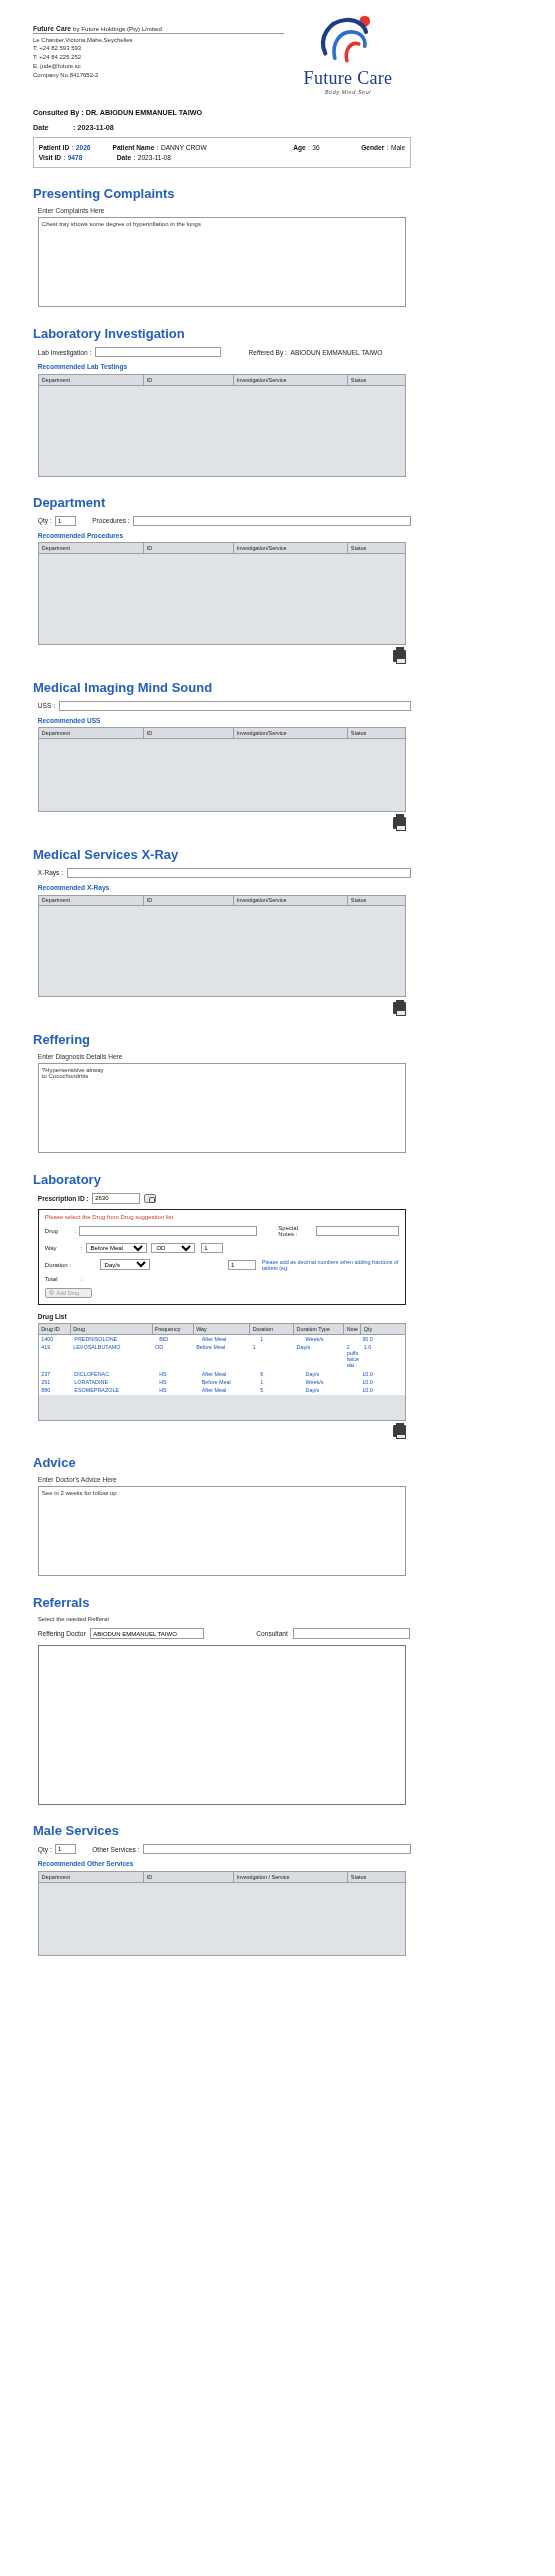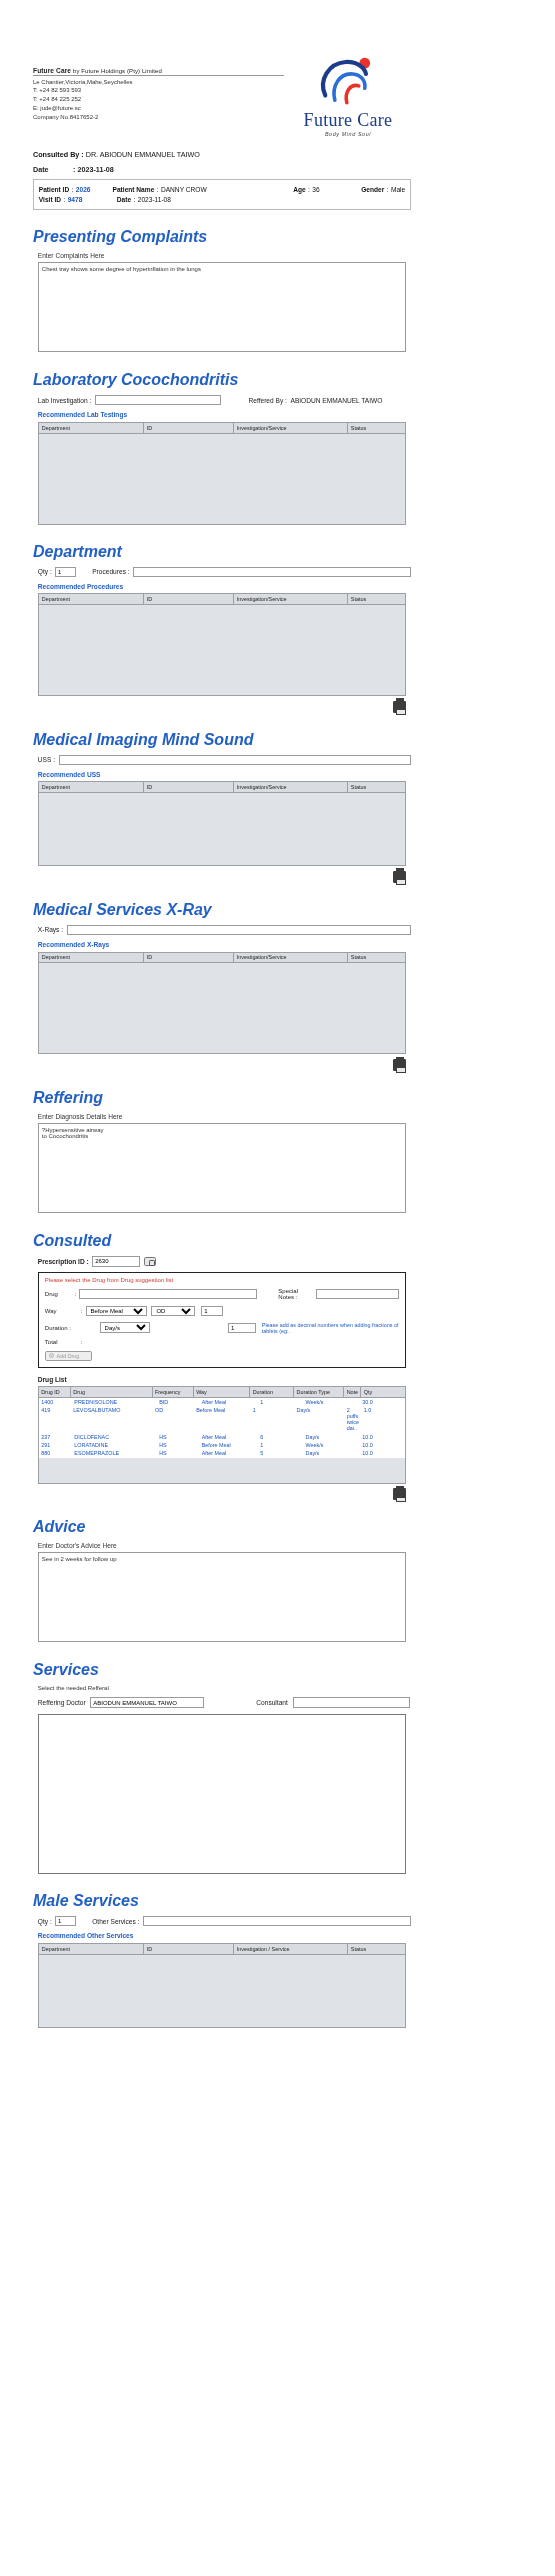--- a/index.html
+++ b/index.html
@@ -4,57 +4,57 @@
 <style>
   * { box-sizing: border-box; }
   html, body { margin:0; padding:0; }
   body {
     width: 556px;
     background: #ffffff;
     font-family: "Liberation Sans", sans-serif;
     font-size: 6.6px;
     color: #222;
   }
-  .page { width: 444px; padding: 14px 33px 24px 33px; margin-top: 42px; }
+  .page { width: 444px; padding: 14px 33px 24px 33px; }
 
   
   .header { display: flex; align-items: flex-start; justify-content: space-between; }
   .clinic-block { padding-top: 10.8px; }
   .clinic-title { font-size: 6.6px; font-weight: bold; color:#222; letter-spacing:0.1px; }
   .clinic-title .sub { font-weight: normal; font-size:6px; }
   .clinic-line { font-size: 6px; color:#333; line-height: 1.45; }
   .title-underline { border-bottom: 0.6px solid #999; width: 251px; margin-top:1.2px; margin-bottom:1.8px; }
 
   .logo-wrap { width: 126px; display:flex; flex-direction:column; align-items:center; }
   .logo-text { font-family: "Liberation Serif", serif; font-size: 18px; color:#1b3b8b; line-height:1; letter-spacing:0.3px; }
   .logo-text .care { color:#1b3b8b; }
   .logo-tag { font-size: 5.4px; color:#444; font-style: italic; letter-spacing:0.6px; margin-top:1.8px; }
 
   
   .consult { margin-top: 13px; font-size: 7.2px; font-weight: bold; color:#111; }
-  .consult .val { font-weight: normal; }
+  .consult .val { font-weight: bold; }
   .dateline { margin-top: 6px; font-size: 7.2px; font-weight: bold; }
   .dateline .lbl { display:inline-block; width: 38px; }
   .hr { border-top: 0.6px solid #b9b9b9; margin: 4.8px 0 0 0; }
 
   
   .patient-strip {
     border: 0.6px solid #b9b9b9; border-top:none;
     padding: 4.2px 4.8px; display:flex; flex-wrap: wrap; align-items:center;
     font-size: 6.6px; gap: 0px;
   }
   .pline { display:flex; width:100%; align-items:center; padding: 1.8px 0; }
   .pfield { display:flex; align-items:center; }
   .pfield .k { font-weight: bold; color:#111; }
   .pfield .c { margin: 0 2.4px; }
   .pfield .v { color:#1a56c4; font-weight:bold; }
   .pfield .vn { color:#111; }
 
   
-  h2.section { color:#2360c4; font-size: 16px; margin: 18px 0 6px 0; font-weight: bold; font-style: italic; }
+  h2.section { color:#2360c4; font-size: 13px; margin: 18px 0 6px 0; font-weight: bold; }
   .sub-label { font-size: 6.6px; color:#333; margin: 3.6px 0 3px 4.8px; }
   .rec-label { color:#2360c4; font-size: 6.6px; font-weight: bold; margin: 6px 0 3.6px 4.8px; }
 
   textarea.box {
     width: 100%; height: 66px; border:0.6px solid #999; background:#fff;
     font-family:"Liberation Sans", sans-serif; font-size:6px; color:#333; padding:3px; resize:none;
   }
   textarea.tall { height: 90px; }
 
   .row { display:flex; align-items:center; gap:3.6px; margin: 3.6px 0 2.4px 4.8px; font-size:6.6px; }
@@ -211,21 +211,21 @@
       </div>
     </div>
   </div>
 
   <h2 class="section">Presenting Complaints</h2>
   <div class="sub-label">Enter Complaints Here</div>
   <div style="margin:0 4.8px;">
     <textarea class="box tall" style="">Chest tray shows some degree of hyperinflation in the lungs</textarea>
   </div>
 
-  <h2 class="section">Laboratory  Cocochondritis</h2>
+  <h2 class="section">Laboratory  Investigation</h2>
   <div class="row">
     <span>Lab Investigation :</span>
     <input class="txt" style="width: 126px;" value="">
     <span style="margin-left:24px">Reffered By  :</span>
     <span>ABIODUN EMMANUEL TAIWO</span>
   </div>
   <div class="rec-label">Recommended Lab Testings</div>
   <div class="grid tall">
     <div class="ghead">
       <div class="c-dept">Department</div>
@@ -295,21 +295,21 @@
     <div class="printer"></div>
   </div>
 
   <h2 class="section">Reffering</h2>
   <div class="sub-label">Enter Diagnosis Details Here</div>
   <div style="margin:0 4.8px;">
     <textarea class="box tall" style="">?Hypersensitive airway
 to Cocochondritis</textarea>
   </div>
 
-  <h2 class="section">Consulted</h2>
+  <h2 class="section">Laboratory</h2>
   <div class="presc-row">
     <span>Prescription ID :</span>
     <input class="presc-input" value="2630" style="">
     <div class="cam-btn"></div>
   </div>
 
   <div class="med-panel">
     <div class="med-warn">Please select the Drug from Drug suggestion list</div>
 
     <div class="med-row">
@@ -420,21 +420,21 @@
   <div class="print-row">
     <div class="printer"></div>
   </div>
 
   <h2 class="section">Advice</h2>
   <div class="sub-label">Enter Doctor's Advice Here</div>
   <div style="margin:0 4.8px;">
     <textarea class="box tall" style="">See in 2 weeks for follow up</textarea>
   </div>
 
-  <h2 class="section">Services</h2>
+  <h2 class="section">Referrals</h2>
   <div class="mini-note">Select the needed Refferal</div>
   <div class="ref-row">
     <span>Reffering Doctor</span>
     <input class="ref-doc" value="ABIODUN EMMANUEL TAIWO" style="">
     <span style="margin-left:47px">Consultant</span>
     <input class="ref-cons" value="" style="">
   </div>
   <div class="big-empty"></div>
 
   <h2 class="section">Male Services</h2>

